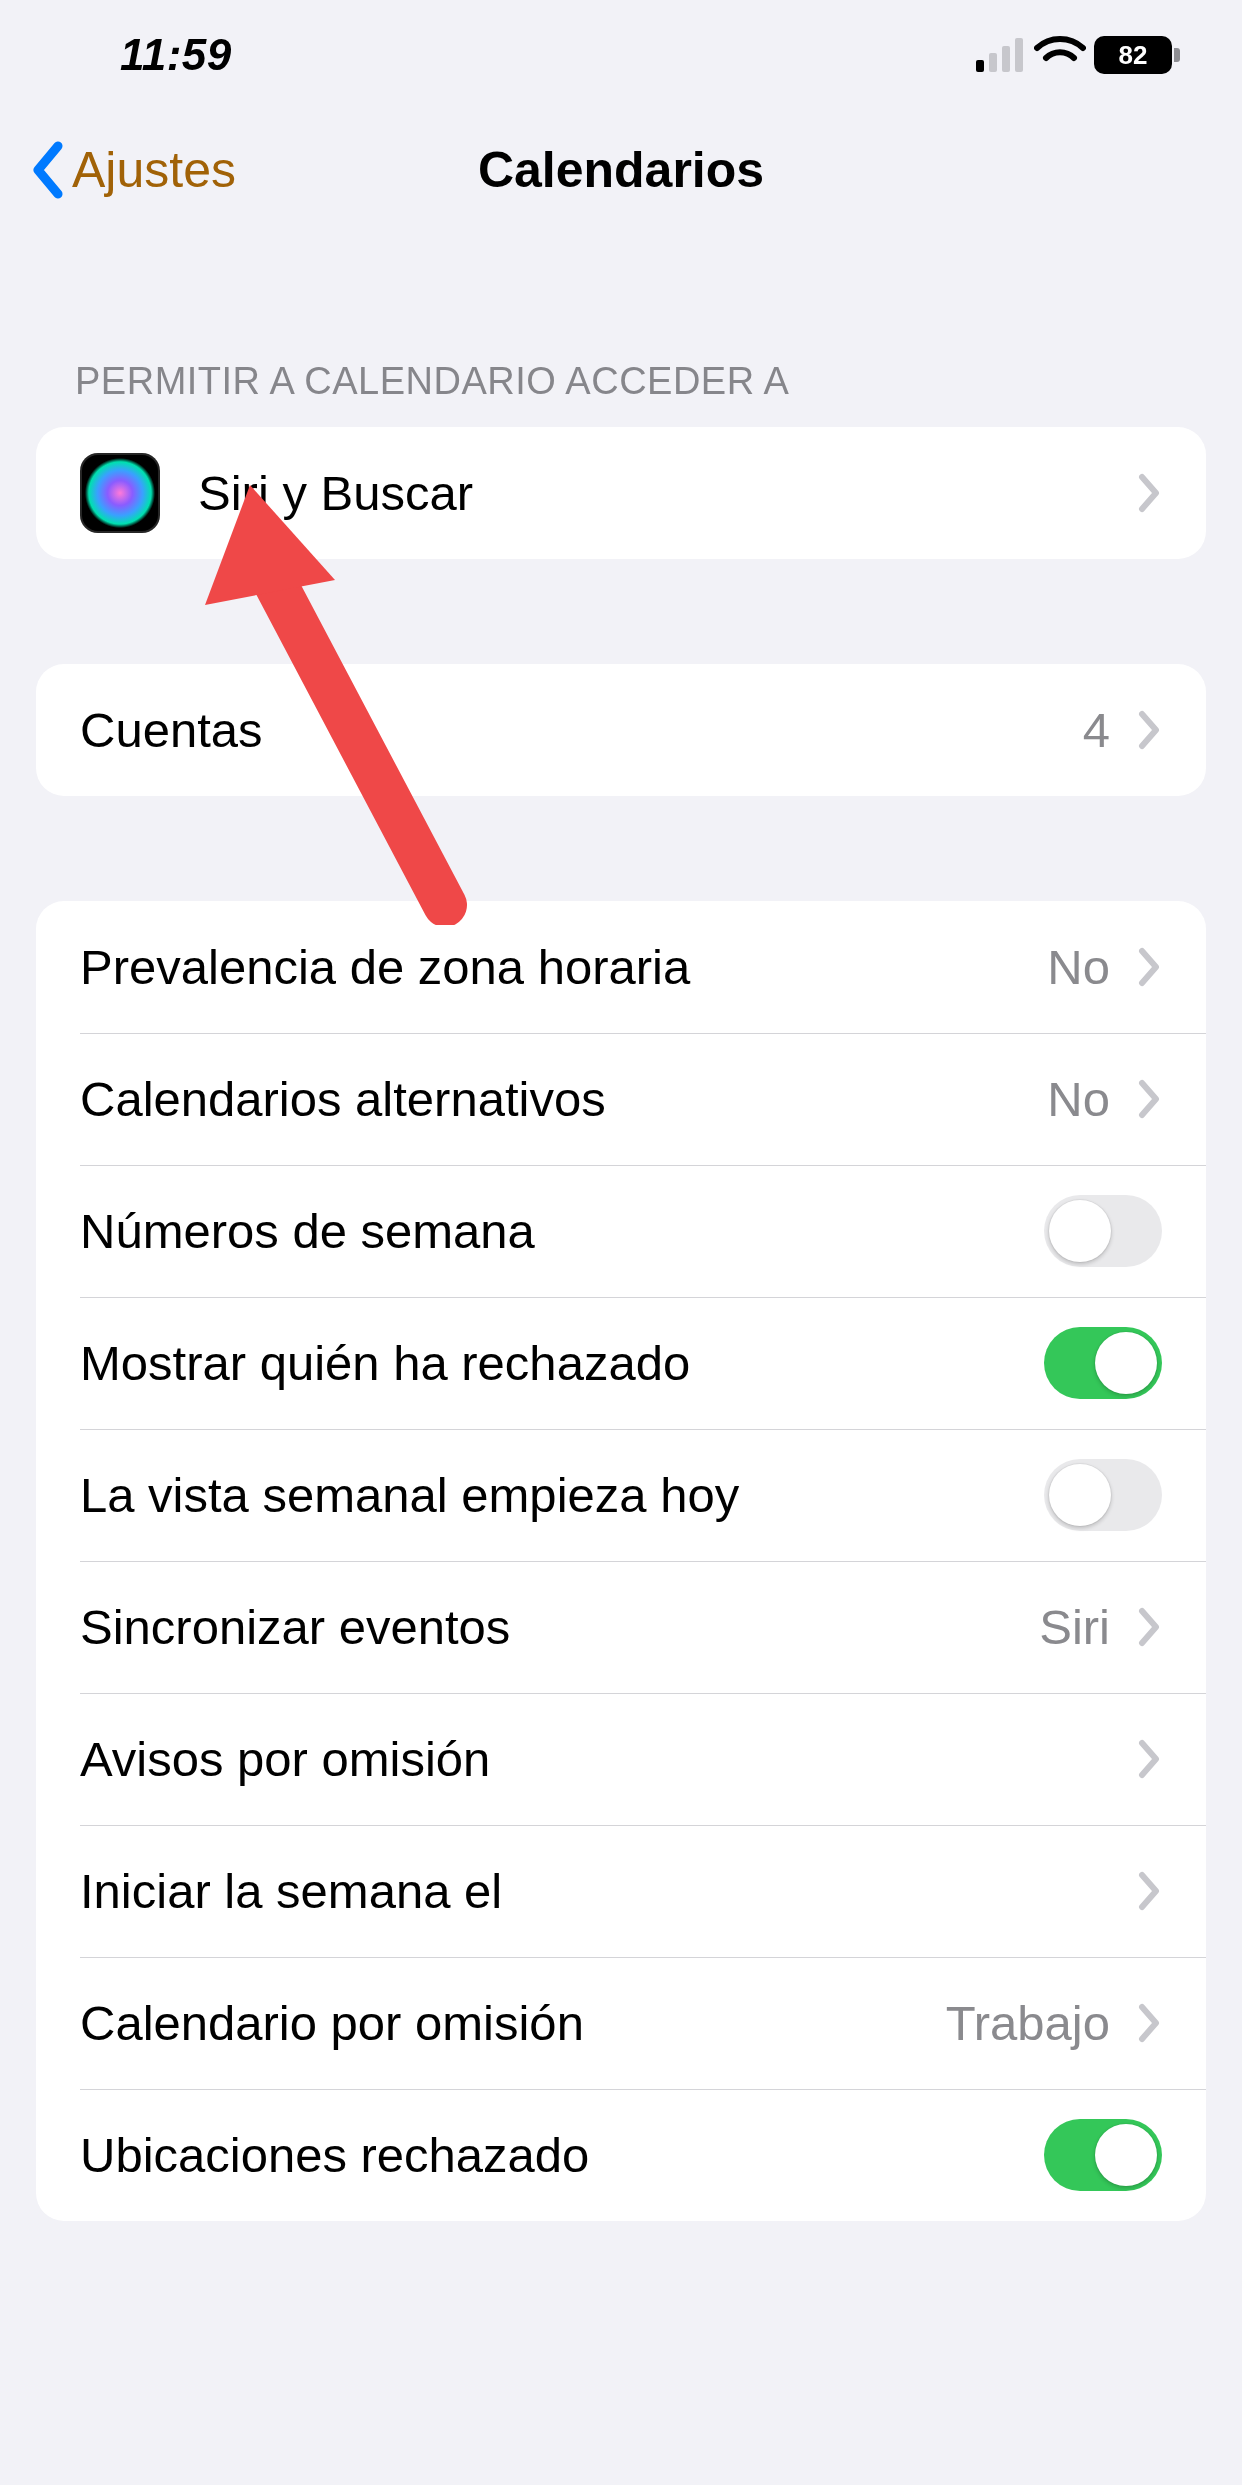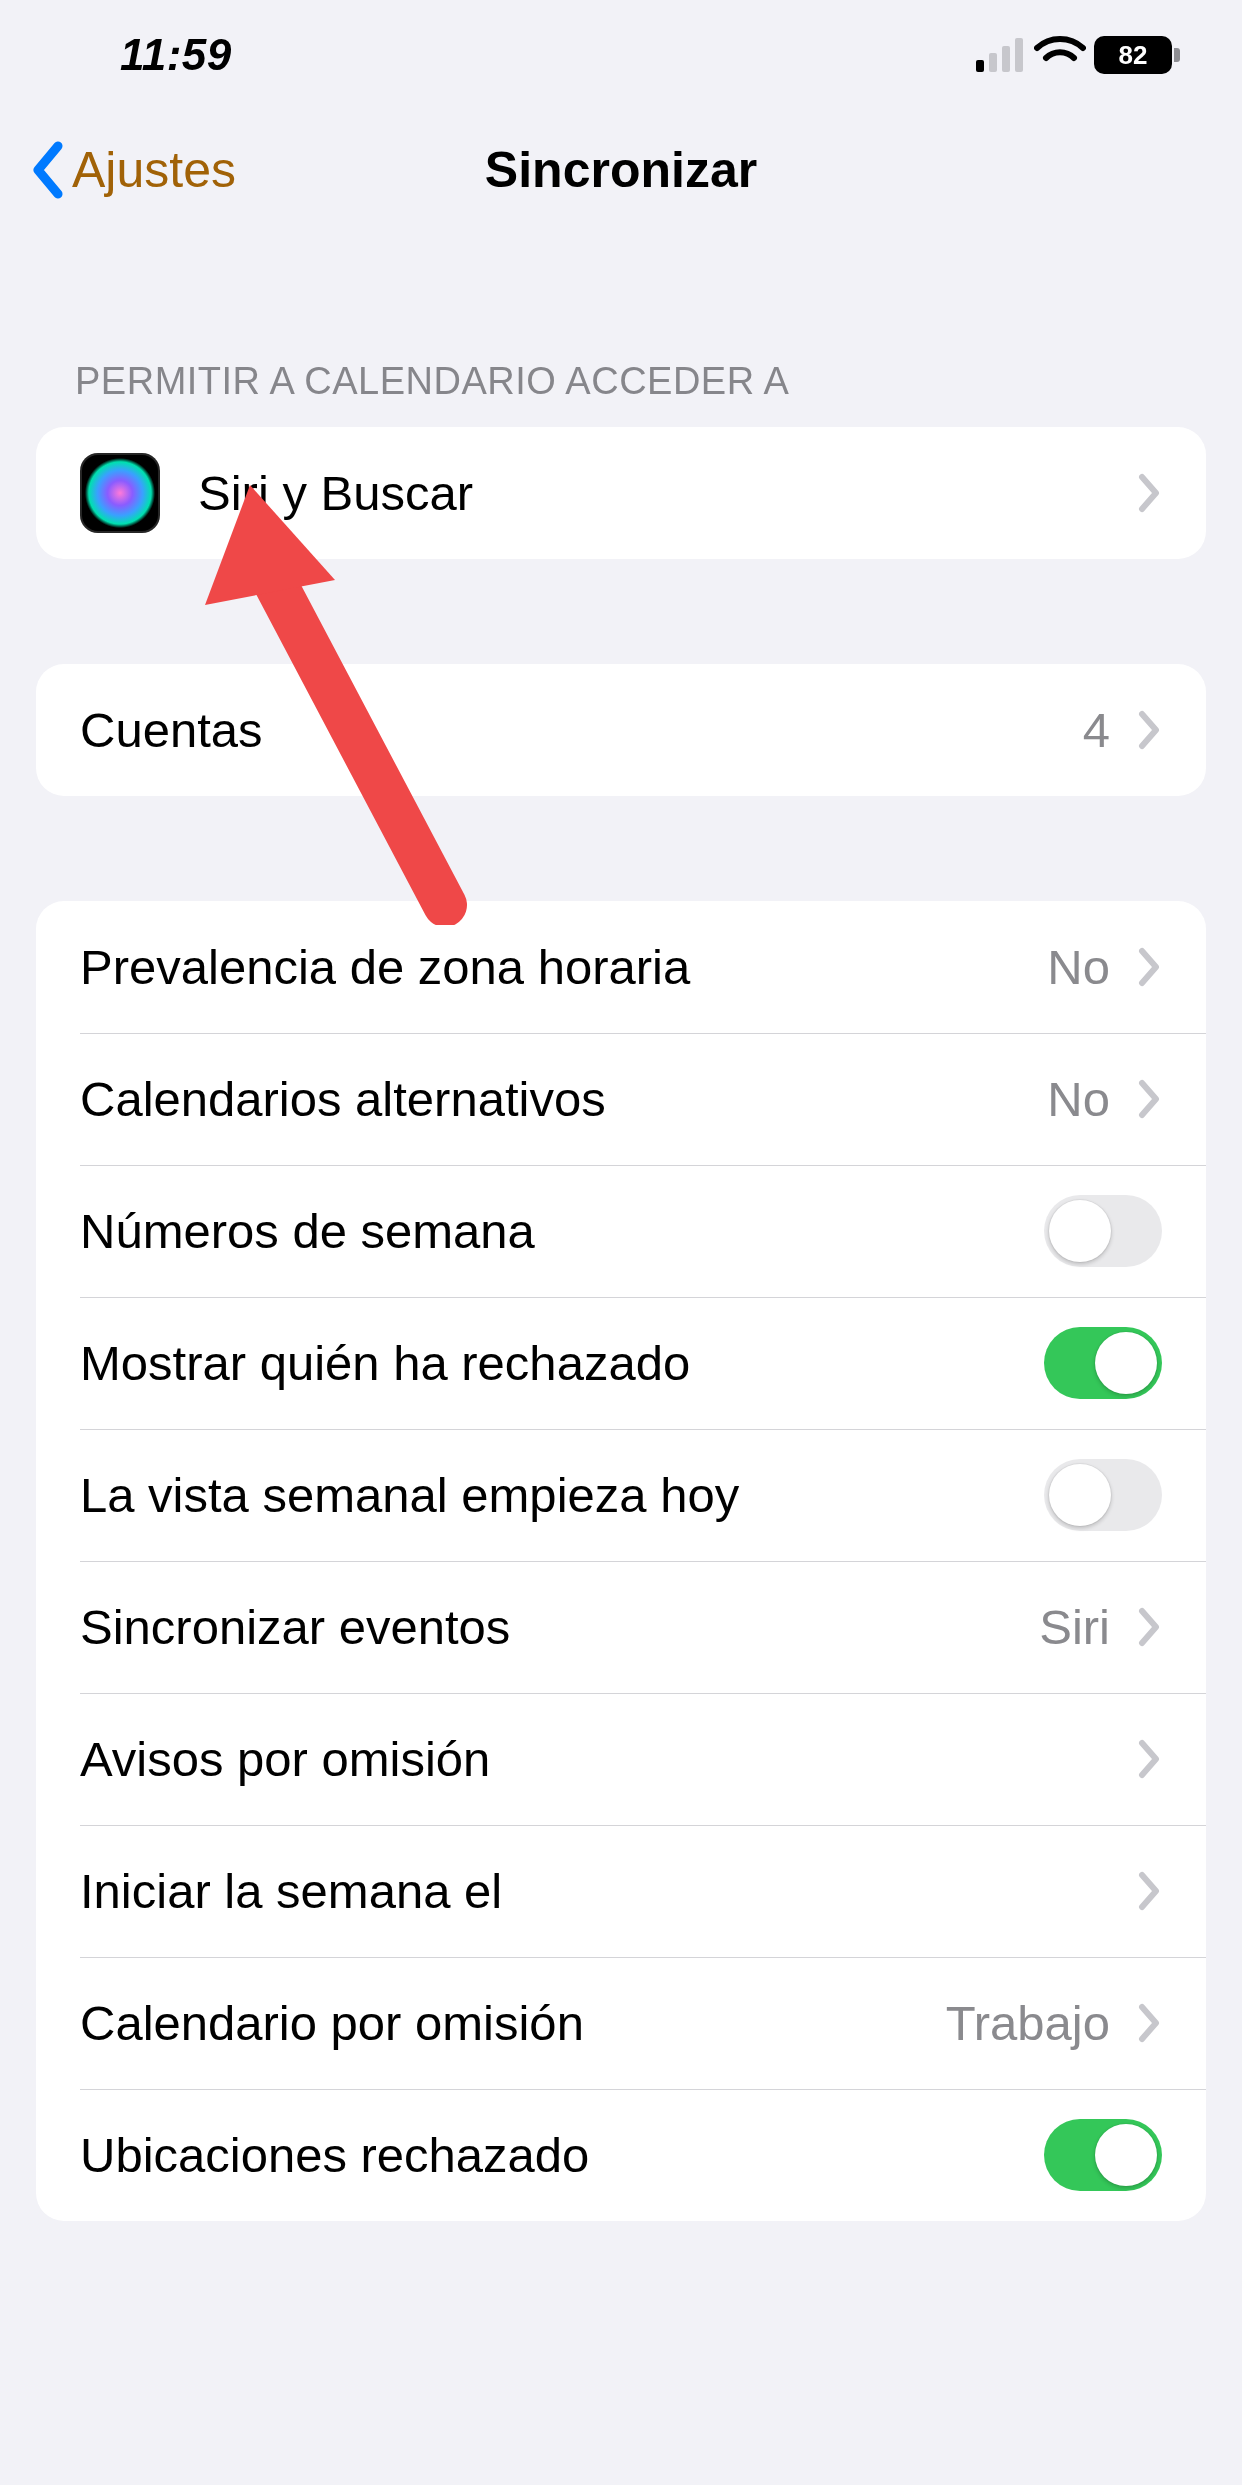--- a/index.html
+++ b/index.html
@@ -206,21 +206,21 @@
   </div>
 </div>
 
 <div class="nav-header">
   <div class="nav-back">
     <svg width="36" height="60" viewBox="0 0 36 60">
       <polyline points="28,6 8,30 28,54" fill="none" stroke="#007aff" stroke-width="9" stroke-linecap="round" stroke-linejoin="round"></polyline>
     </svg>
     <span>Ajustes</span>
   </div>
-  <div class="nav-title">Sincronizar</div>
+  <div class="nav-title">Calendarios</div>
 </div>
 
 <div class="spacer-before-header"></div>
 <div class="section-header">PERMITIR A CALENDARIO ACCEDER A</div>
 <div class="group">
   <div class="row">
     <div class="row-icon siri-icon"></div>
     <div class="row-label">Siri y Buscar</div>
     <div class="chevron">
       <svg width="24" height="40" viewBox="0 0 24 40">

